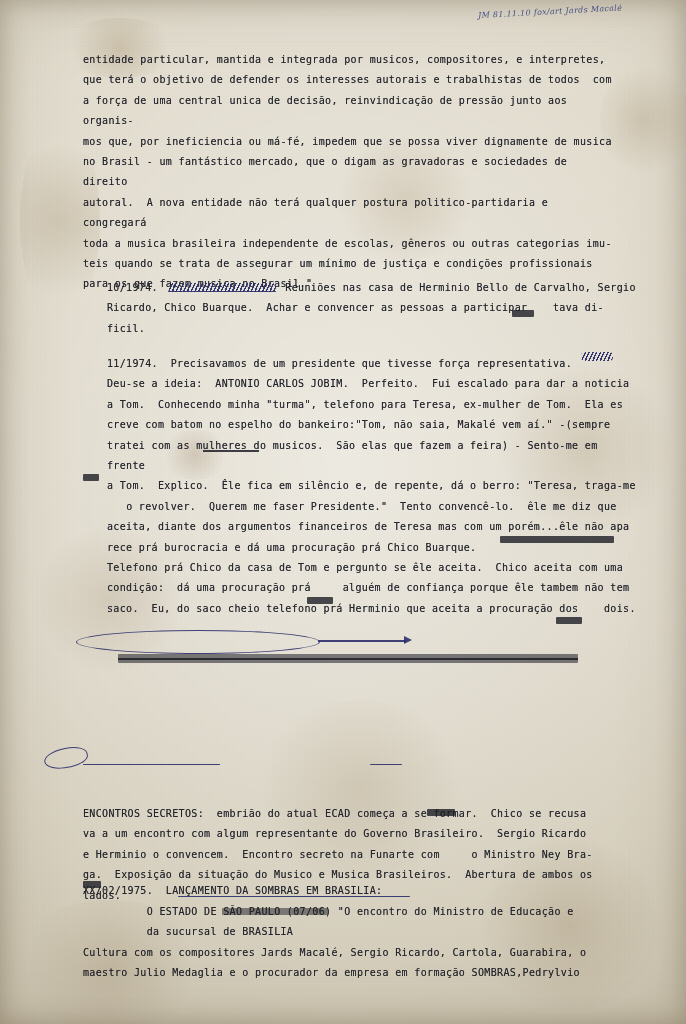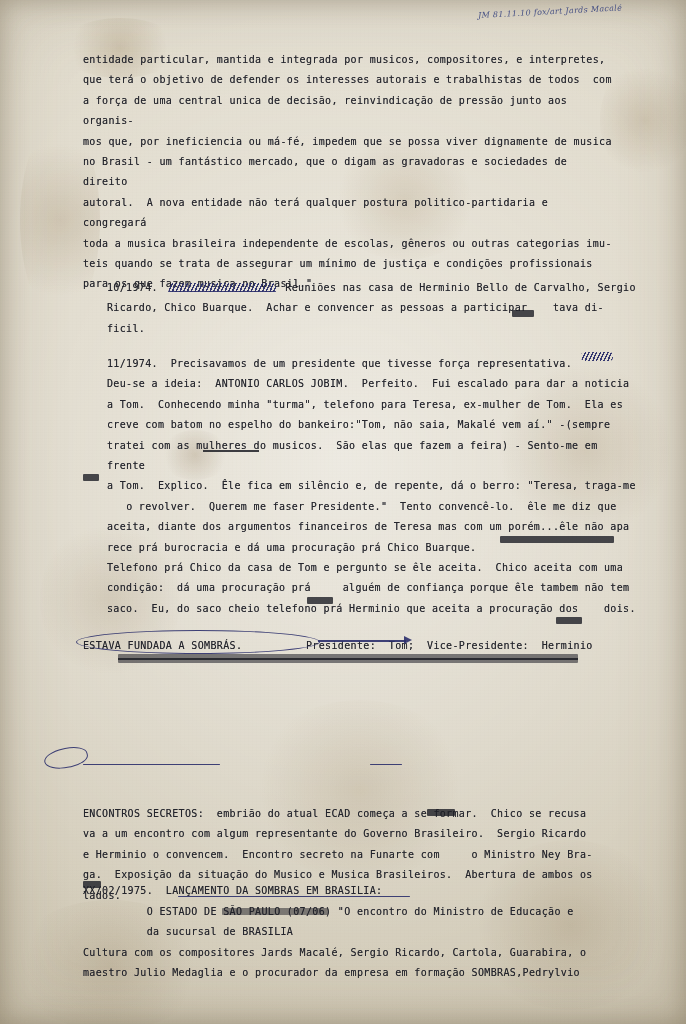--- a/index.html
+++ b/index.html
@@ -198,23 +198,20 @@
 tratei com as mulheres do musicos.  São elas que fazem a feira) - Sento-me em frente
 a Tom.  Explico.  Êle fica em silêncio e, de repente, dá o berro: "Teresa, traga-me
    o revolver.  Querem me faser Presidente."  Tento convencê-lo.  êle me diz que
 aceita, diante dos argumentos financeiros de Teresa mas com um porém...êle não apa
 rece prá burocracia e dá uma procuração prá Chico Buarque.
 Telefono prá Chico da casa de Tom e pergunto se êle aceita.  Chico aceita com uma
 condição:  dá uma procuração prá     alguém de confiança porque êle tambem não tem
 saco.  Eu, do saco cheio telefono prá Herminio que aceita a procuração dos    dois.</p>
     </div>
 
-    <div class="body-block tw" style="top:636px;">
-      <p>ESTAVA FUNDADA A SOMBRÁS.          Presidente:  Tom;  Vice-Presidente:  Herminio</p>
-    </div>
 
 
     <div class="body-block tw" style="top:764px;margin-top:40px;">
       <p>ENCONTROS SECRETOS:  embrião do atual ECAD começa a se formar.  Chico se recusa
 va a um encontro com algum representante do Governo Brasileiro.  Sergio Ricardo
 e Herminio o convencem.  Encontro secreto na Funarte com     o Ministro Ney Bra-
 ga.  Exposição da situação do Musico e Musica Brasileiros.  Abertura de ambos os
 lados.</p>
     </div>
 

